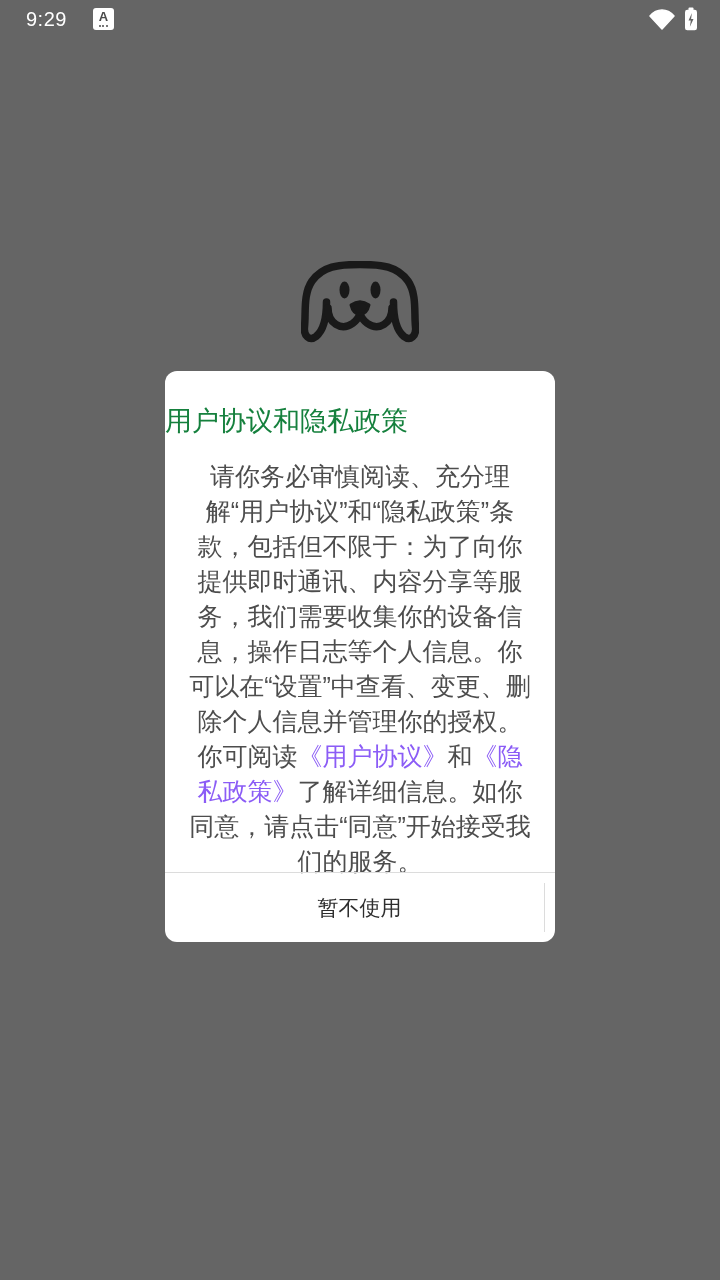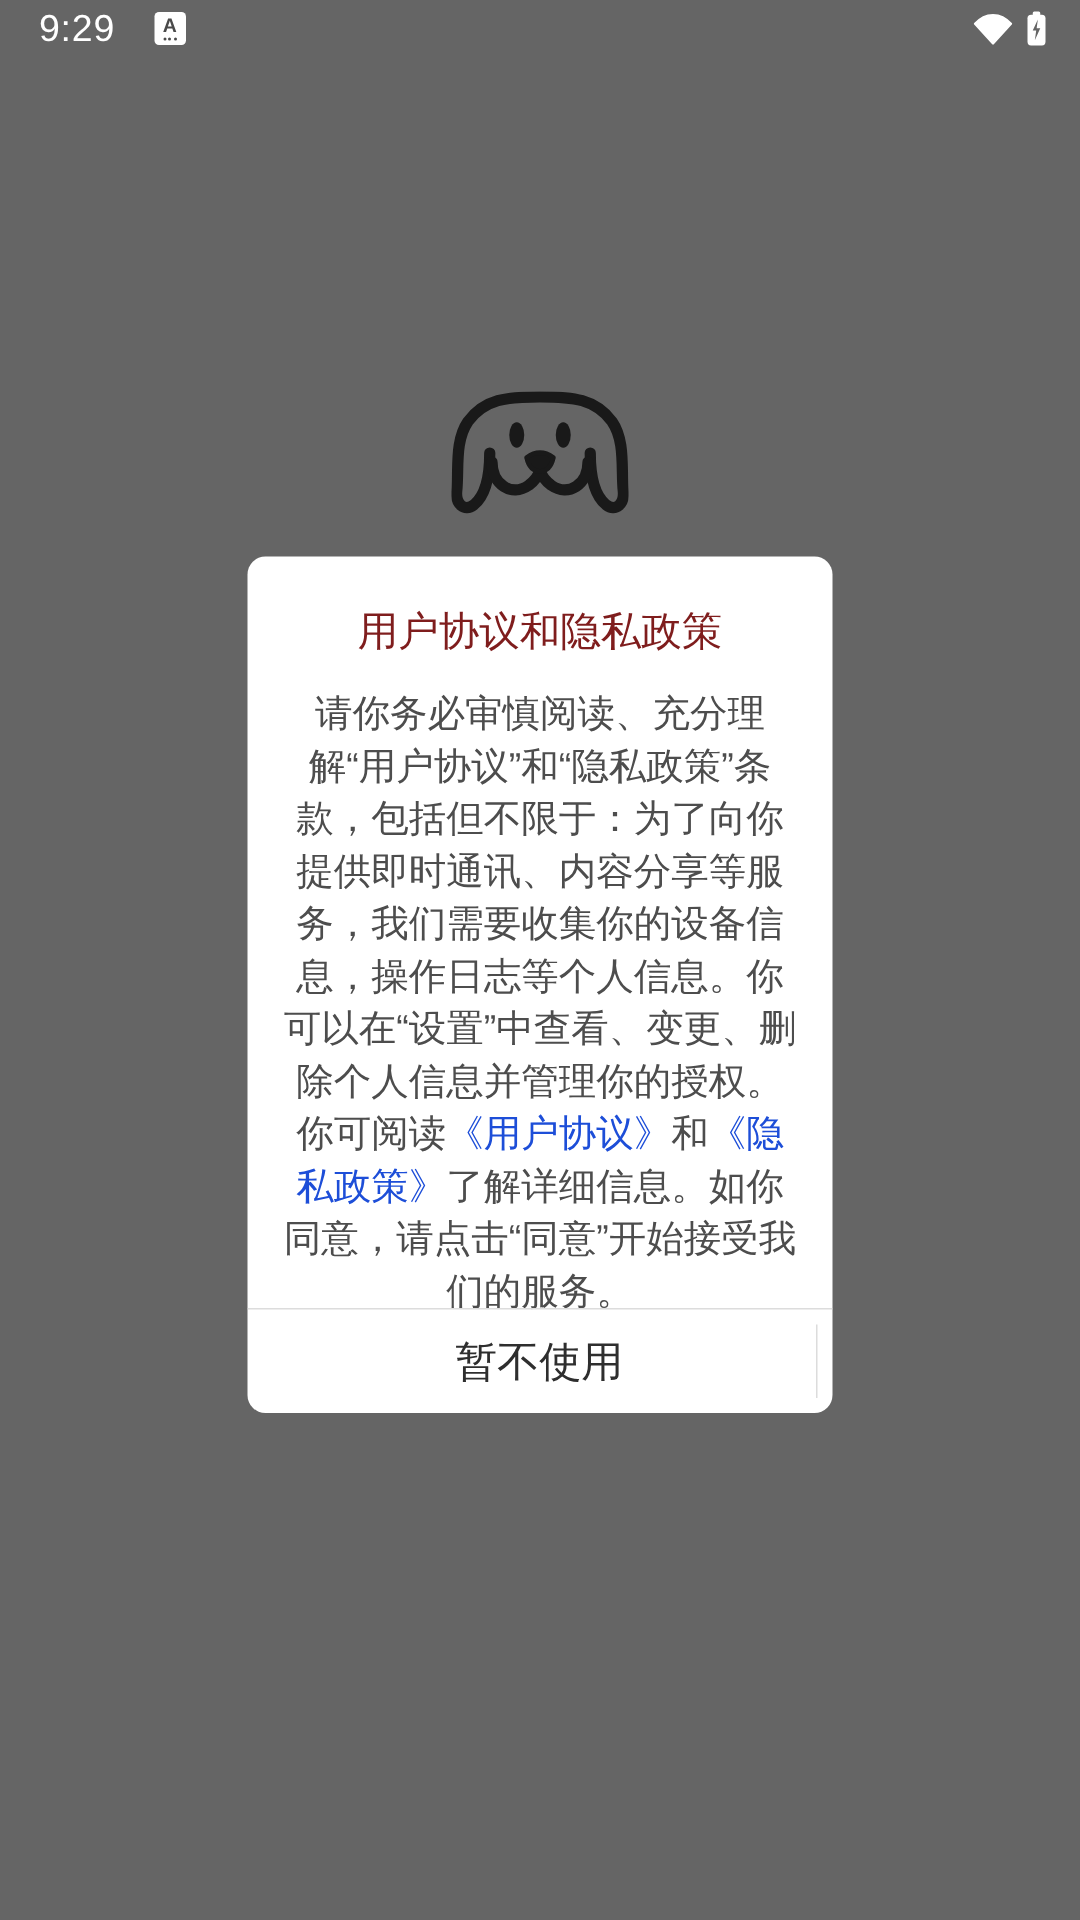--- a/index.html
+++ b/index.html
@@ -20,21 +20,21 @@
   .status-bar {
     position: absolute; top: 0; left: 0; right: 0;
     height: 38px;
     display: flex; align-items: center; justify-content: space-between;
     padding: 0 22px 0 26px;
     box-sizing: border-box;
   }
   .sb-left { display: flex; align-items: center; gap: 26px; }
   .sb-time {
     color: #ffffff;
-    font-size: 25px;
+    font-size: 20px;
     font-weight: 500;
     letter-spacing: 0.5px;
     line-height: 38px;
   }
   .ime-badge {
     position: relative;
     width: 21px; height: 22px;
     background: #ffffff;
     border-radius: 3px;
     display: inline-block;
@@ -70,53 +70,53 @@
     position: absolute;
     left: 165px; top: 371px;
     width: 390px; height: 571px;
     background: #ffffff;
     border-radius: 12px;
     overflow: hidden;
     box-sizing: border-box;
   }
   .dialog-title {
     margin-top: 33px;
-    text-align: center;
+    text-align: left;
     font-size: 27px;
     line-height: 34px;
-    color: #7f1d1d;
+    color: #15803d;
     font-weight: 400;
   }
   .dialog-body {
     margin: 21px 21px 0 21px;
     text-align: center;
     font-size: 25px;
     line-height: 35px;
     color: #4d4d4d;
     font-weight: 400;
   }
   .dialog-body .link {
-    color: #1d4ed8;
+    color: #8b5cf6;
     text-decoration: none;
     cursor: pointer;
   }
   .dialog-footer {
     position: absolute;
     left: 0; right: 0; bottom: 0;
     height: 69px;
     display: flex;
     border-top: 1px solid #dcdcdc;
   }
   .btn {
     flex: 1 1 50%;
     background: #ffffff;
     border: none;
     margin: 10px; padding: 0;
     font-family: inherit;
-    font-size: 28px;
+    font-size: 21px;
     cursor: pointer;
   }
   .btn-dismiss {
     color: #2e2e2e;
     border-right: 1px solid #dcdcdc;
   }
   .btn-agree { color: #5b93d6; }
 </style>
 </head>
 <body>

